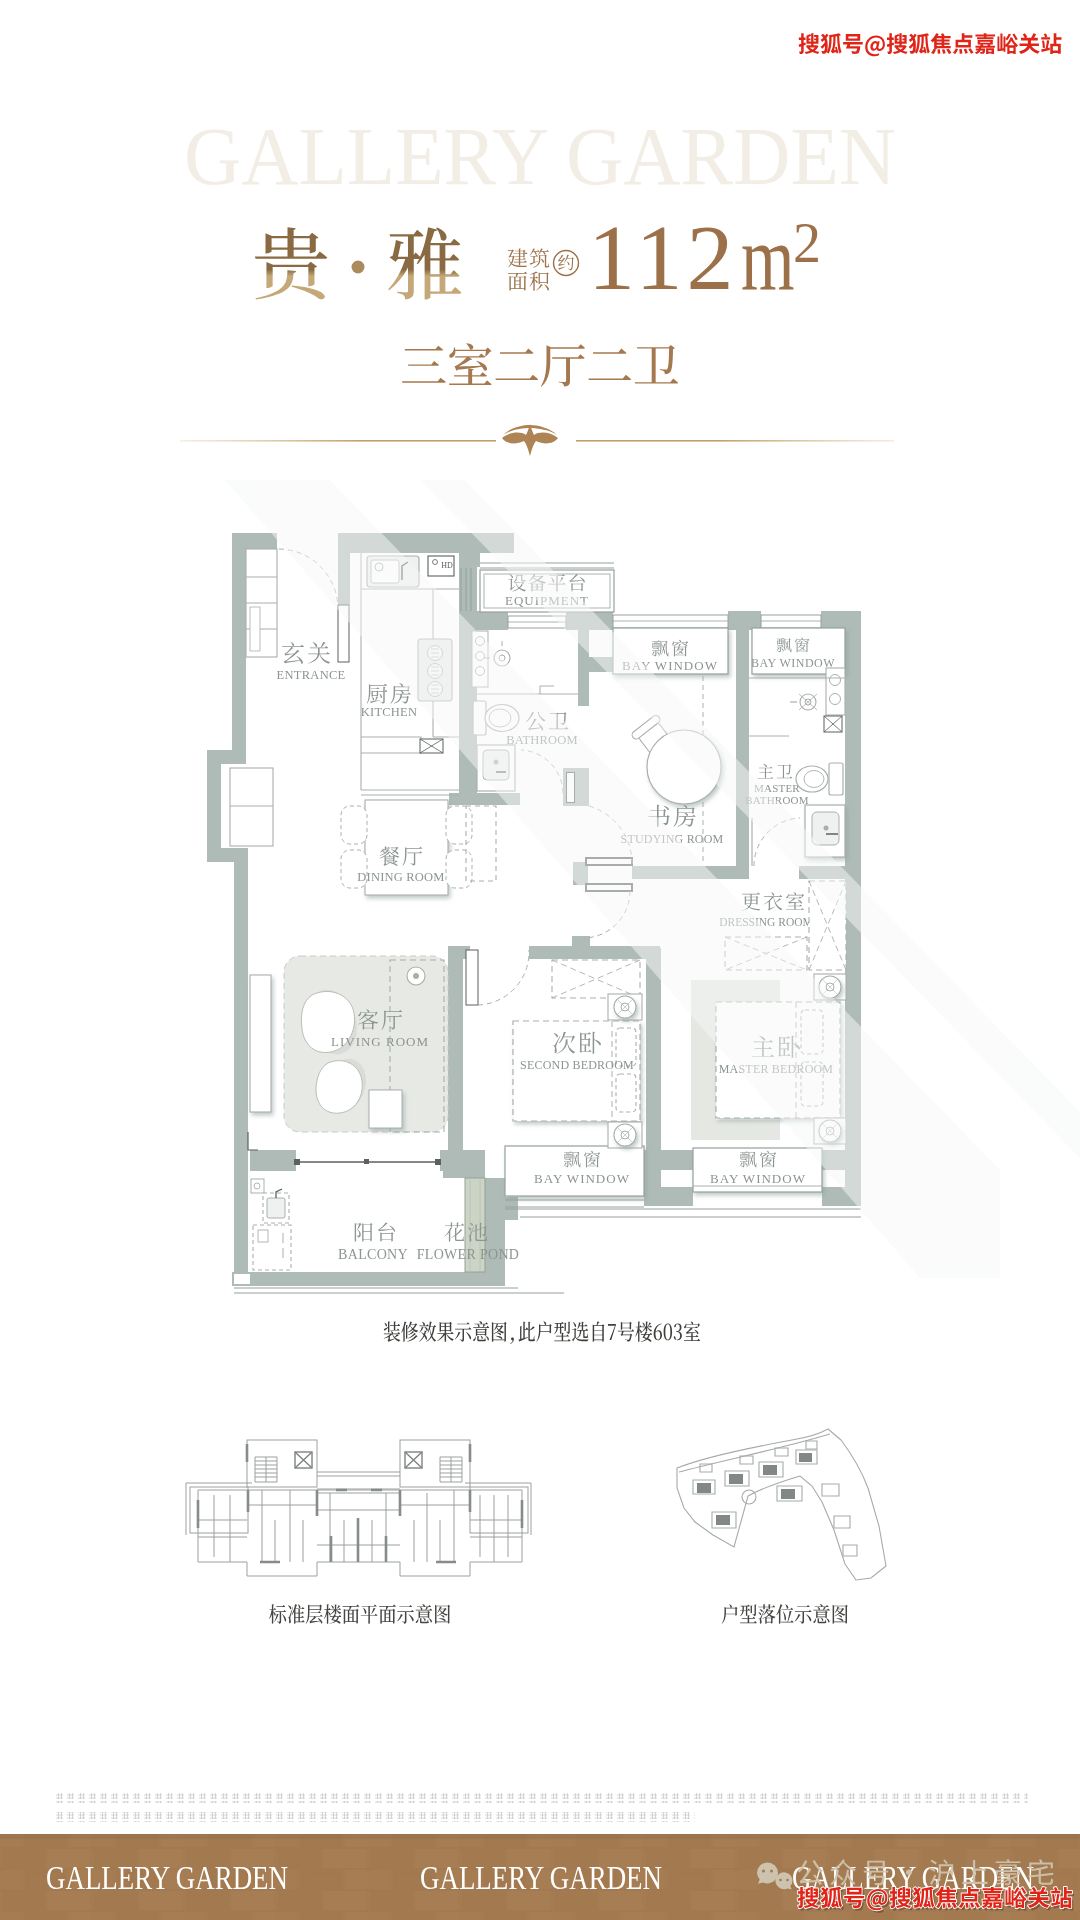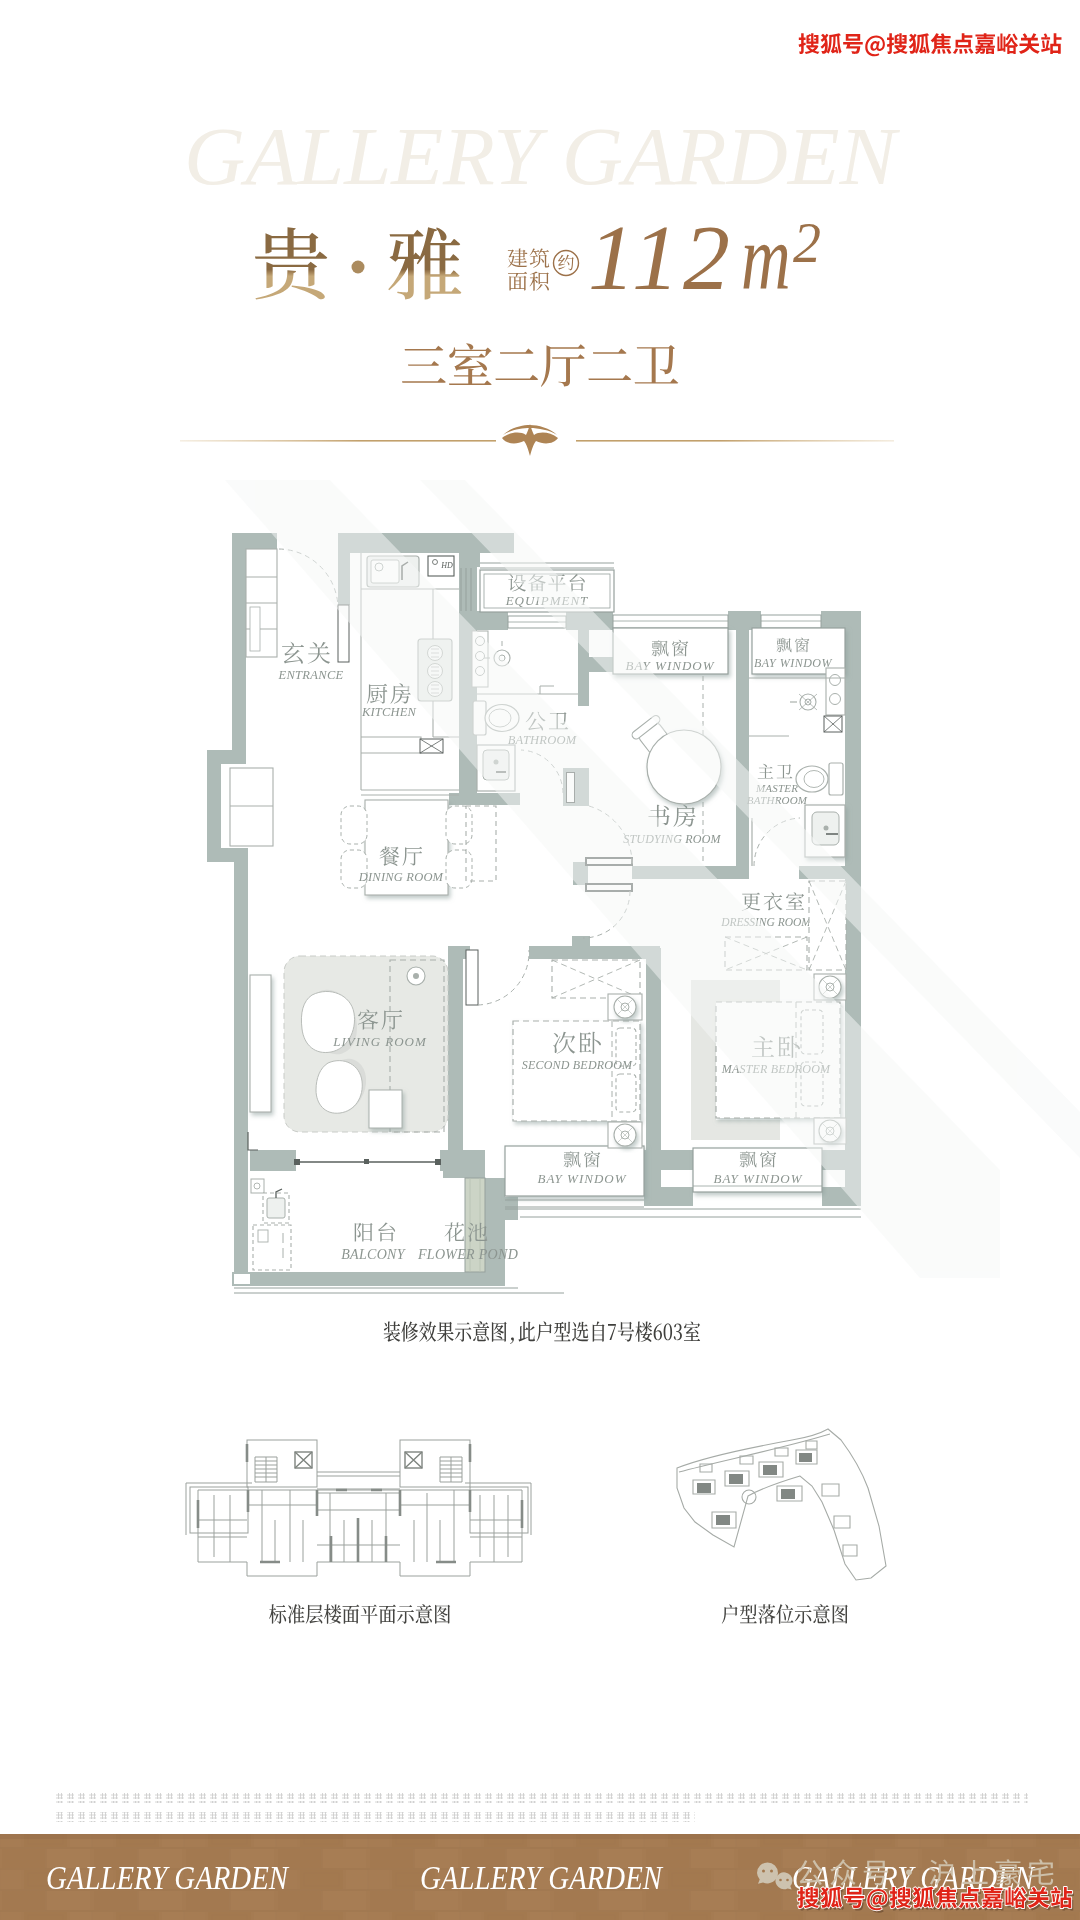--- a/index.html
+++ b/index.html
@@ -1,16 +1,16 @@
 <!DOCTYPE html>
 <html><head><meta charset="utf-8">
 <style>
 html,body{margin:0;padding:0;}
 body{width:1080px;height:1920px;background:#ffffff;font-family:"Liberation Serif",serif;overflow:hidden;}
-#page{position:relative;width:1080px;height:1920px;background:#ffffff;font-style:italic;}
+#page{position:relative;width:1080px;height:1920px;background:#ffffff;}
 svg{position:absolute;left:0;top:0;}
 </style></head>
 <body>
 <div id="page">
 <svg width="1080" height="1920" viewBox="0 0 1080 1920">
 <defs>
 <path id="r0" d="M399 847 388 840C427 799 475 729 486 676C552 625 609 766 399 847ZM866 723 814 659H42L51 630H430C380 551 261 414 171 357C162 351 142 348 142 348L187 260C194 263 201 270 206 280C326 297 436 315 521 330C406 220 266 104 158 37C146 30 121 26 121 26L165 -64C174 -60 183 -52 189 -38C438 -6 650 25 799 49C822 10 840 -29 848 -65C936 -131 986 80 658 247L646 238C692 194 745 133 785 71C552 51 334 33 204 26C398 144 626 324 734 440C755 432 771 439 777 447L688 514C656 470 607 416 550 359C416 351 290 345 211 343C312 407 426 503 487 571C507 566 521 573 526 582L442 630H935C949 630 958 635 961 646C925 679 866 723 866 723Z"></path>
 <path id="r1" d="M243 832 232 824C284 778 349 699 366 637C442 585 493 747 243 832ZM856 416 805 353H521C525 380 526 406 526 433V576H861C875 576 886 581 888 592C853 624 797 666 797 666L747 605H587C646 660 707 731 745 786C767 784 779 793 783 804L674 837C647 766 602 672 561 605H113L121 576H458V431C458 405 456 379 453 353H49L58 323H448C420 179 320 50 32 -59L39 -76C379 16 486 166 516 320C581 117 701 -12 901 -75C910 -40 934 -17 962 -10L964 0C764 40 612 156 537 323H923C937 323 947 328 950 339C914 371 856 416 856 416Z"></path>
 <path id="r2" d="M223 618 231 588H581C595 588 605 593 607 604C575 634 522 675 522 675L476 618ZM290 234 276 230C294 190 311 130 307 82C357 28 430 136 290 234ZM624 380 611 375C636 326 666 251 667 193C723 135 791 264 624 380ZM786 688V497H590L598 467H786V25C786 10 781 5 762 5C743 5 642 12 642 12V-4C686 -10 710 -17 726 -28C739 -39 745 -57 747 -77C839 -67 850 -34 850 20V467H947C961 467 969 472 971 483C947 512 902 552 902 552L864 497H850V650C874 654 884 663 886 677ZM250 485V240H259C285 240 311 253 311 259V289H489V249H498C518 249 549 264 550 270V446C567 449 581 457 587 464L513 519L480 485H316L250 513ZM311 318V455H489V318ZM459 240C449 186 434 112 419 56C314 40 226 27 176 21L225 -60C235 -57 243 -49 247 -37C420 10 544 46 630 75L628 91L446 61C472 105 499 157 517 196C539 196 551 206 554 218ZM133 768V517C133 322 125 107 34 -67L50 -77C188 95 197 339 197 518V739H931C945 739 955 744 958 755C922 786 866 830 866 830L816 768H209L133 803Z"></path>
 <path id="r3" d="M489 507 479 500C510 472 551 424 566 388C632 348 681 471 489 507ZM431 847 421 838C463 807 521 750 541 708C610 674 644 806 431 847ZM859 429 812 371H249L257 341H475C468 199 434 56 182 -59L193 -75C406 2 489 101 524 210H768C758 110 739 33 717 15C708 8 698 6 679 6C657 6 570 13 525 17L524 1C566 -5 614 -15 630 -26C645 -36 650 -53 650 -70C692 -70 732 -62 757 -43C797 -12 823 81 833 203C854 204 866 209 872 217L798 279L760 240H533C541 273 545 307 549 341H919C933 341 943 346 946 357C912 388 859 429 859 429ZM230 546V670H803V546ZM165 709V469C165 282 147 89 19 -67L34 -78C213 73 230 297 230 470V516H803V474H813C835 474 867 490 868 496V660C886 663 901 671 907 678L829 738L793 699H242L165 733Z"></path>

